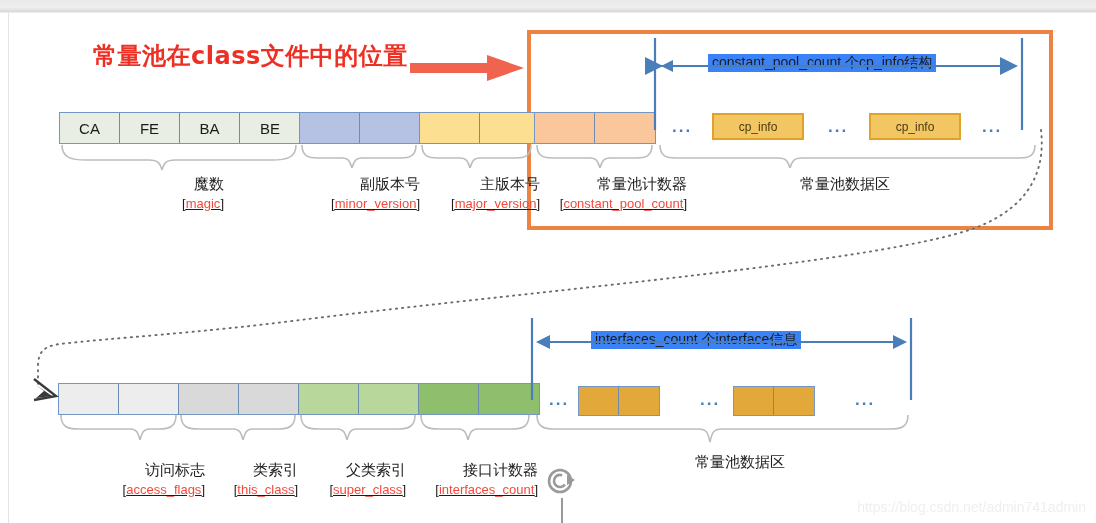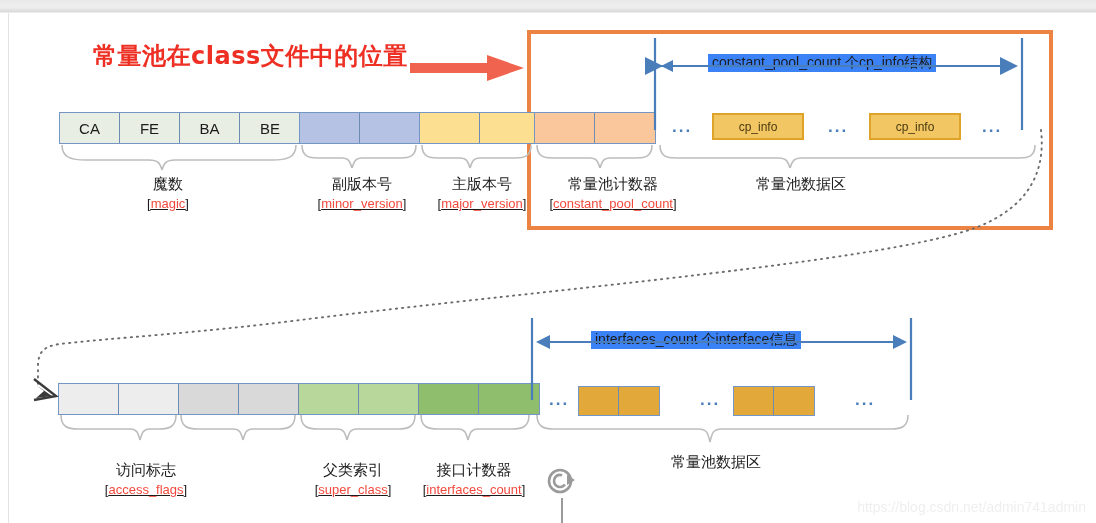--- a/index.html
+++ b/index.html
@@ -59,21 +59,21 @@
   .ifcell:last-child{border-right:none;}
 
   
   .dots{position:absolute;font-size:17px;font-weight:bold;color:#4a7ebb;letter-spacing:2px;}
 
   
   .range-label{position:absolute;font-size:14px;color:#1c1c1c;white-space:nowrap;background:#3b82f6;
     padding:0 4px;font-family:"Liberation Sans",sans-serif;}
 
   
-  .cap{position:absolute;text-align:center;white-space:nowrap;margin-left:6px;}
+  .cap{position:absolute;text-align:right;white-space:nowrap;}
   .cap .cn{font-size:15px;color:#1c1c1c;font-family:"DejaVu Sans","Liberation Sans",sans-serif;}
   .cap .en{font-size:13px;color:#1c1c1c;margin-top:2px;font-family:"Liberation Sans",sans-serif;text-decoration:underline;}
   .cap .en i{color:#f2493c;font-style:normal;}
 
   
   .watermark{position:absolute;right:10px;bottom:8px;font-size:14px;color:#efefef;
     font-family:"Liberation Sans",sans-serif;white-space:nowrap;}
 
   
   .refresh-icon{position:absolute;left:545px;top:466px;width:34px;height:34px;}
@@ -162,20 +162,24 @@
     <div class="ifcell"></div>
   </div>
   <div class="dots" style="left:855px;top:390px;">...</div>
 
   <div class="range-label" style="left:591px;top:331px;">interfaces_count 个interface信息</div>
 
   <div class="cap" style="left:75px;top:461px;width:130px;">
     <div class="cn">访问标志</div>
     <div class="en">[<i>access_flags</i>]</div>
   </div>
+  <div class="cap" style="left:188px;top:461px;width:110px;">
+    <div class="cn">类索引</div>
+    <div class="en">[<i>this_class</i>]</div>
+  </div>
   <div class="cap" style="left:398px;top:461px;width:140px;">
     <div class="cn">接口计数器</div>
     <div class="en">[<i>interfaces_count</i>]</div>
   </div>
   <div class="cap" style="left:288px;top:461px;width:118px;">
     <div class="cn">父类索引</div>
     <div class="en">[<i>super_class</i>]</div>
   </div>
   <div class="cap" style="left:635px;top:453px;width:150px;">
     <div class="cn">常量池数据区</div>

